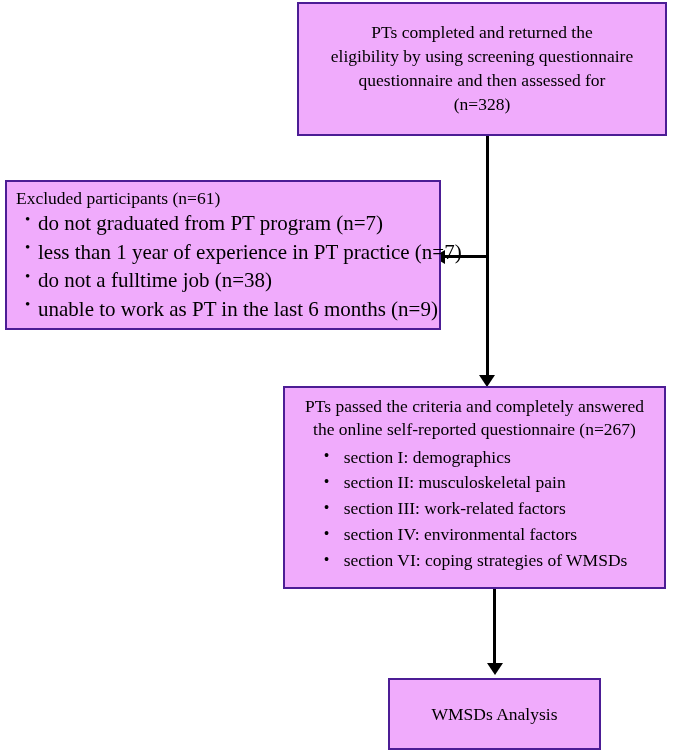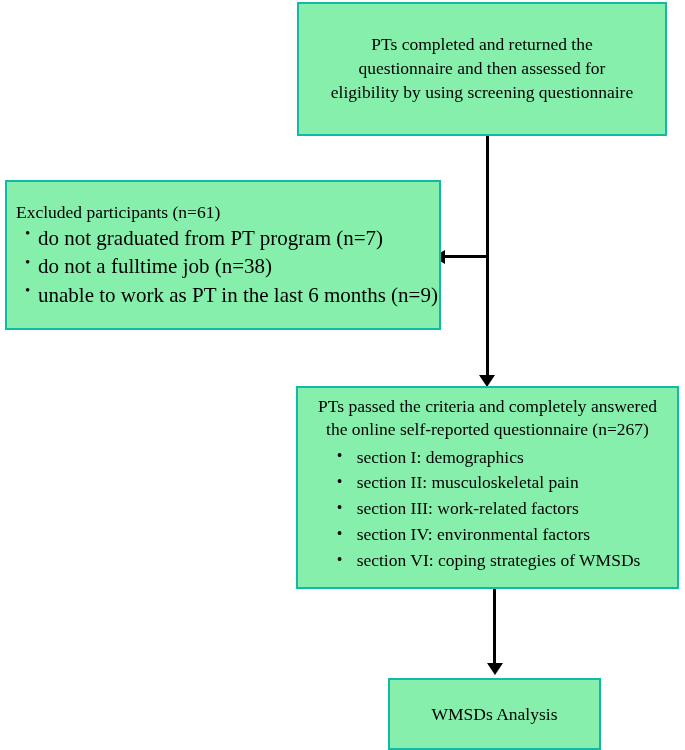--- a/index.html
+++ b/index.html
@@ -13,22 +13,22 @@
   }
   #canvas {
     position: relative;
     width: 685px;
     height: 750px;
     background: #ffffff;
     overflow: hidden;
   }
   .box {
     position: absolute;
-    border: 2px solid #14b8a6;
-    background: #86efac;
+    border: 2px solid #4c1d95;
+    background: #f0abfc;
     box-sizing: border-box;
     display: flex;
     flex-direction: column;
     justify-content: center;
   }
 
   
   #box-screening {
     left: 297px;
     top: 2px;
@@ -70,21 +70,21 @@
   #box-excluded li::before {
     content: "\2022";
     position: absolute;
     left: 0;
     top: -0.5px;
     font-size: 15px;
   }
 
   
   #box-passed {
-    left: 296px;
+    left: 283px;
     top: 386px;
     width: 383px;
     height: 203px;
     align-items: center;
     justify-content: flex-start;
   }
   #box-passed .body {
     text-align: center;
     font-size: 17.5px;
     line-height: 1.33;
@@ -180,35 +180,37 @@
   }
 </style>
 </head>
 <body>
 
 <div id="canvas">
 
   <div class="box" id="box-screening">
     <div class="body">
       <div>PTs completed and returned the</div>
+      <div>eligibility by using screening questionnaire</div>
       <div>questionnaire and then assessed for</div>
-      <div>eligibility by using screening questionnaire</div>
+      <div>(n=328)</div>
     </div>
   </div>
 
   <div class="connector v-line" id="conn-v-main"></div>
   <div id="arrow-down-passed"></div>
 
   <div class="connector h-line" id="conn-h-excluded"></div>
   <div id="arrow-left-excluded"></div>
 
   <div class="box" id="box-excluded">
     <div class="heading">Excluded participants (n=61)</div>
     <ul>
       <li>do not graduated from PT program (n=7)</li>
+      <li>less than 1 year of experience in PT practice (n=7)</li>
       <li>do not a fulltime job (n=38)</li>
       <li>unable to work as PT in the last 6 months (n=9)</li>
     </ul>
   </div>
 
   <div class="box" id="box-passed">
     <div class="body">
       <div>PTs passed the criteria and completely answered</div>
       <div>the online self-reported questionnaire (n=267)</div>
       <ul>

